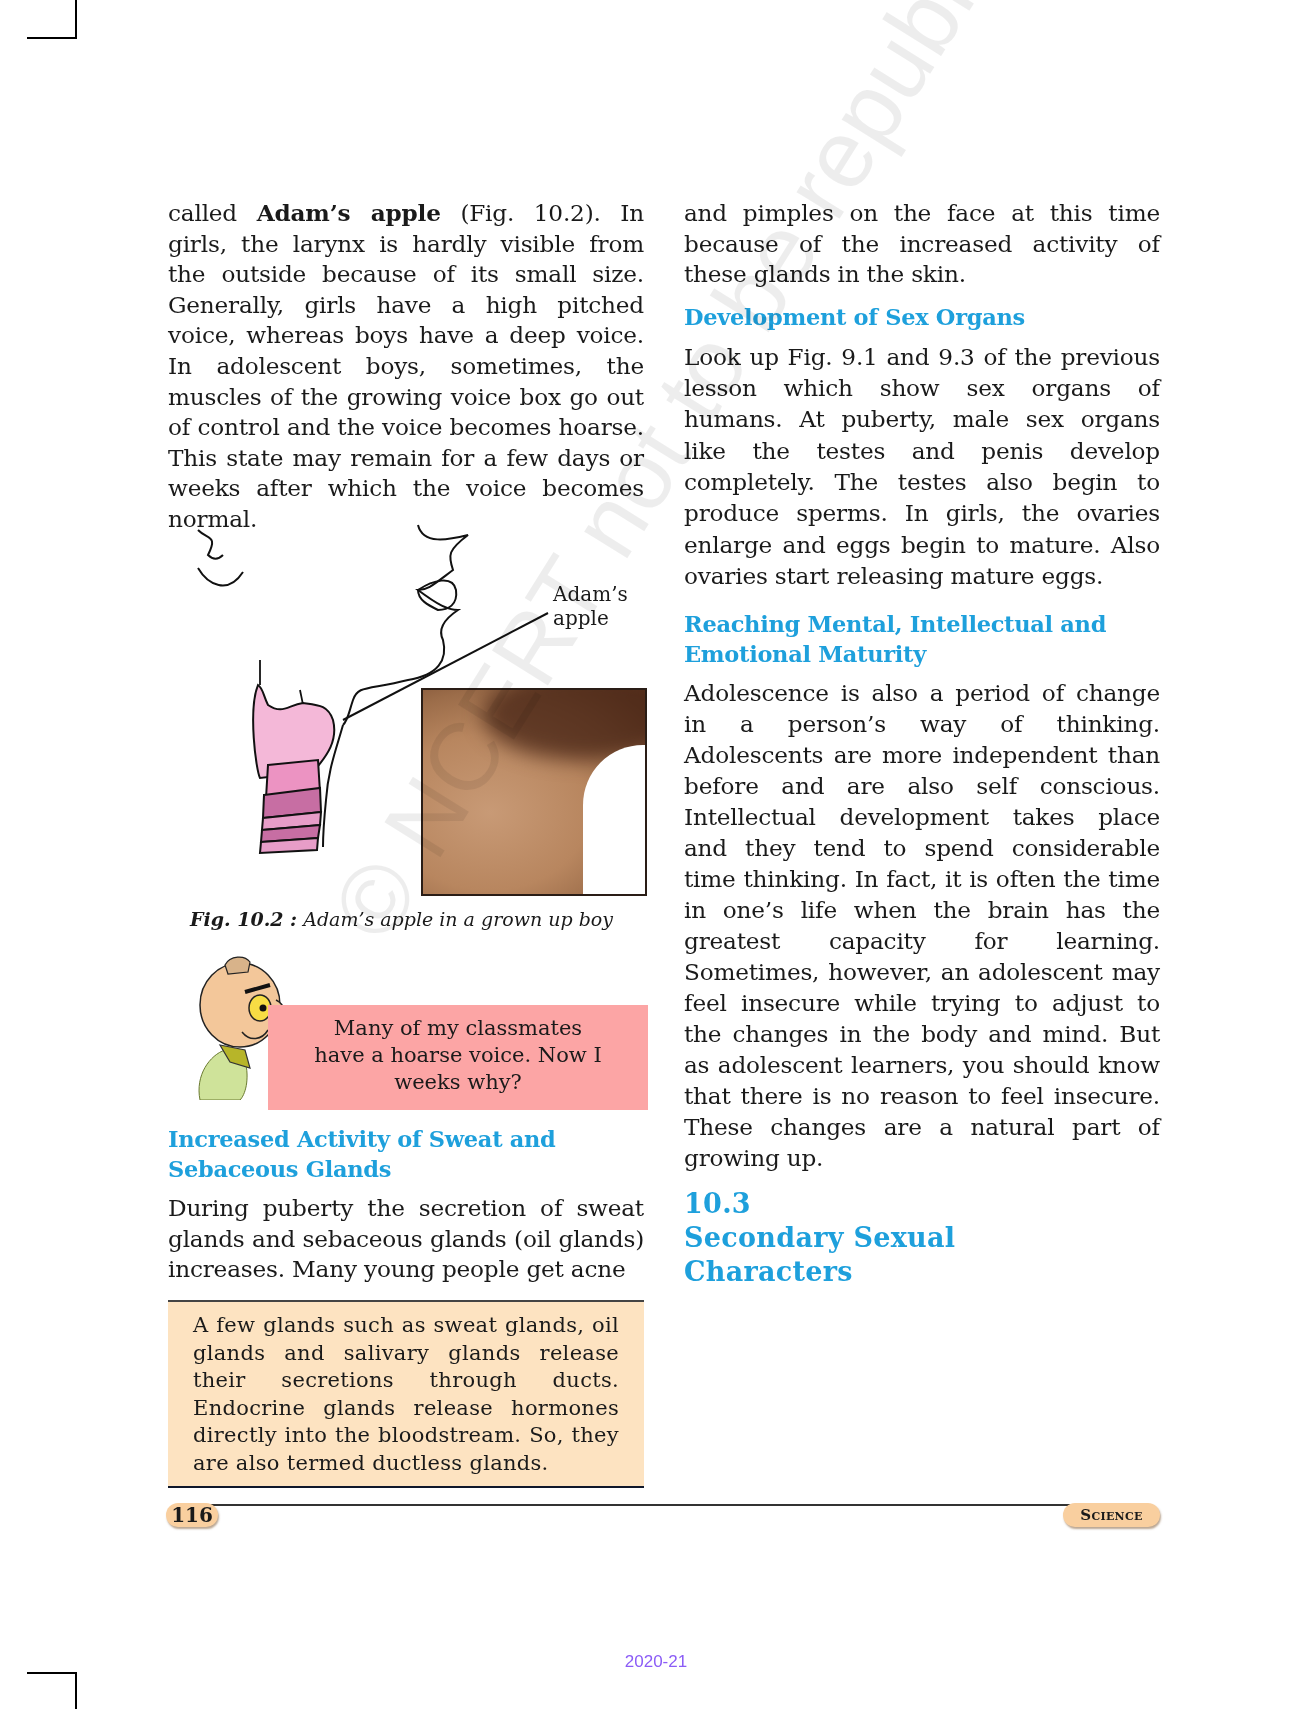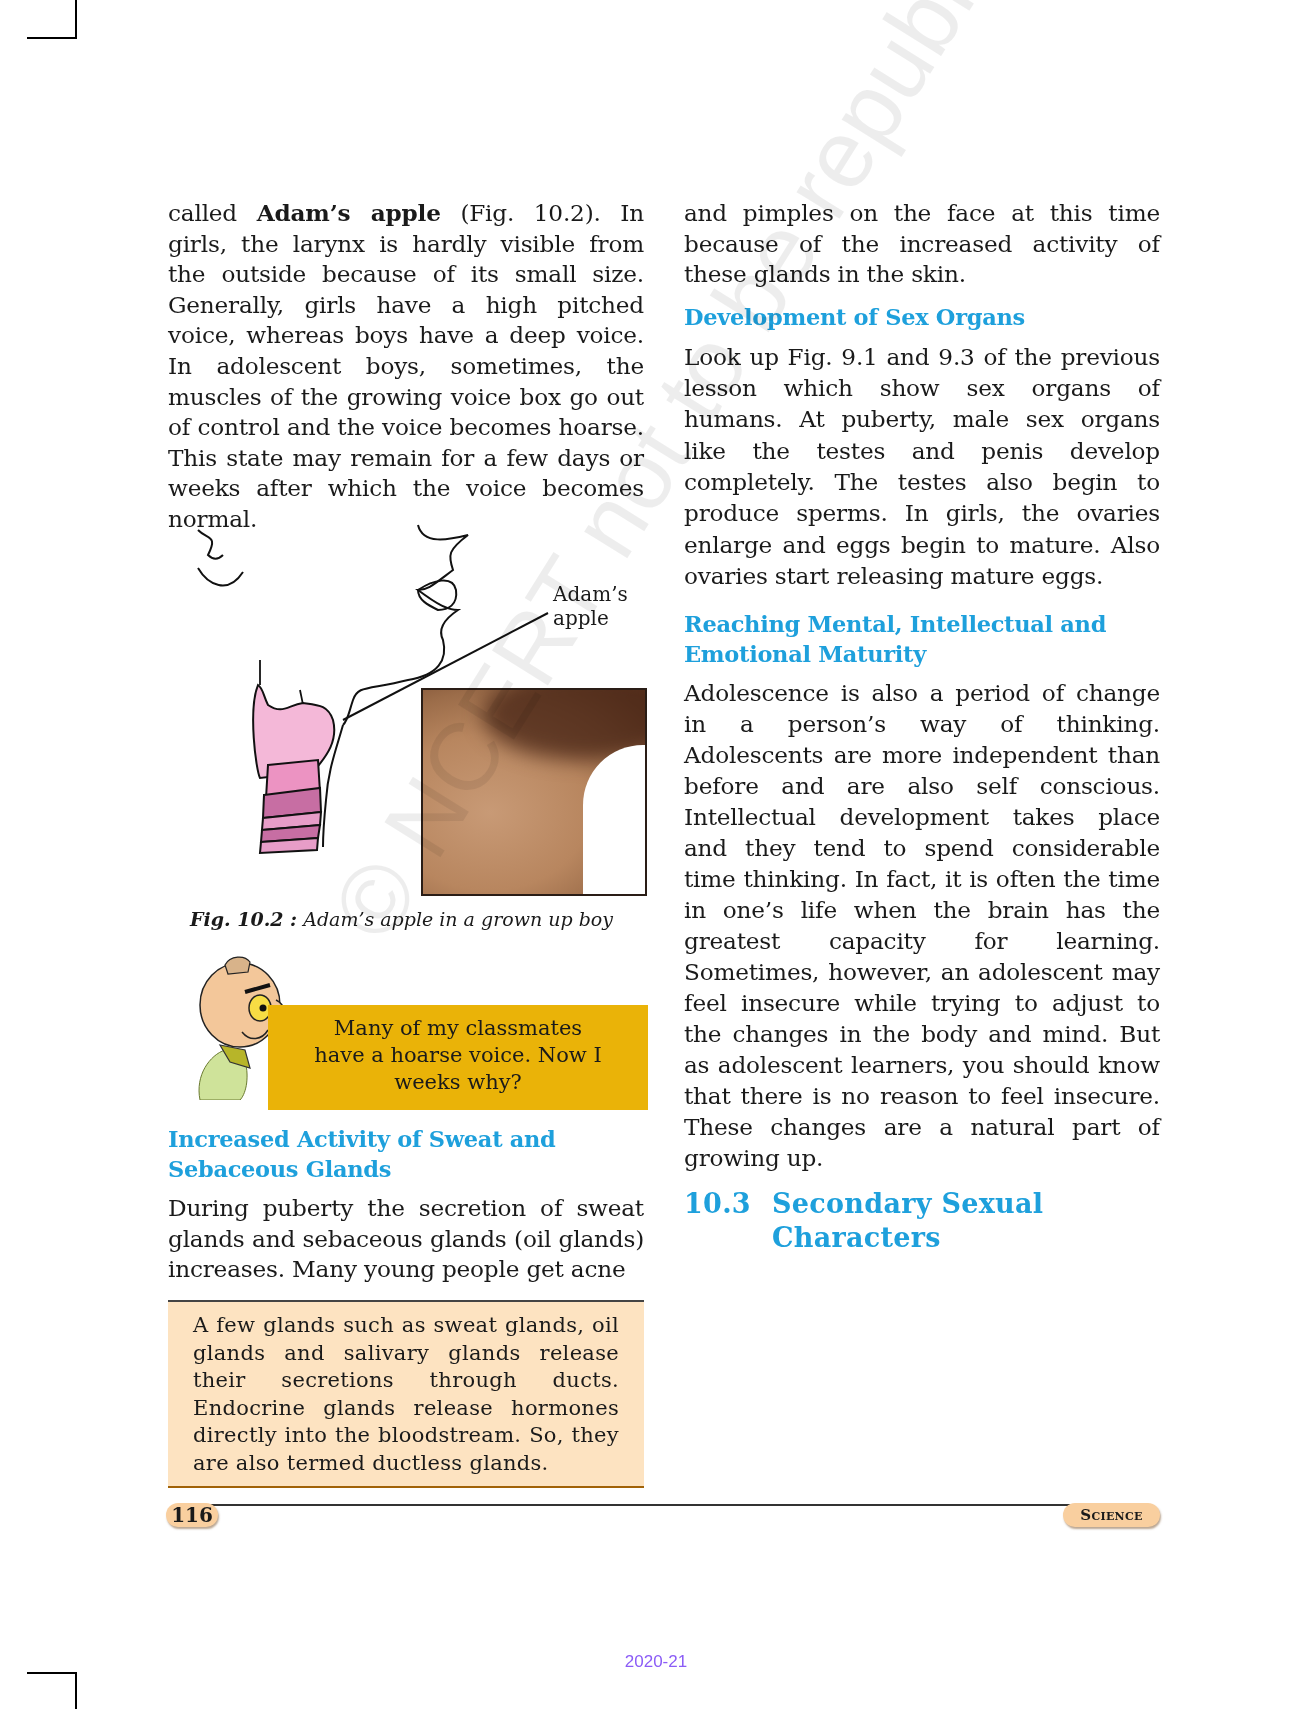--- a/index.html
+++ b/index.html
@@ -28,27 +28,27 @@
   .photo .shadow { position: absolute; left: 60px; top: -20px; width: 200px; height: 90px; border-radius: 50%;
                    background: rgba(70,35,20,0.75); filter: blur(10px); }
   .photo .cutout { position: absolute; left: 160px; top: 55px; width: 140px; height: 180px; background: #fff;
                    border-radius: 60px 0 0 30px; }
   .fig-label { position: absolute; left: 385px; top: 72px; width: 80px; text-align: left; font-size: 20px; line-height: 24px; }
   .fig-caption { position: absolute; left: 190px; top: 908px; width: 460px; font-size: 19px; font-style: italic; }
   .fig-caption b { font-weight: bold; }
 
   
   .cartoon { position: absolute; left: 190px; top: 950px; width: 100px; height: 150px; }
-  .speech { position: absolute; left: 268px; top: 1005px; width: 380px; height: 105px; background: #eab308;
+  .speech { position: absolute; left: 268px; top: 1005px; width: 380px; height: 105px; background: #fca5a5;
             font-size: 21px; line-height: 27px; text-align: center; padding-top: 10px; box-sizing: border-box; }
   .speech span { display: block; }
 
   
   .info-box { position: absolute; left: 168px; top: 1300px; width: 476px; background: #fde3c1;
-              border-top: 2px solid #444; border-bottom: 2px solid #a16207; padding: 10px 25px 8px 25px;
+              border-top: 2px solid #444; border-bottom: 2px solid #0f172a; padding: 10px 25px 8px 25px;
               box-sizing: border-box; }
   .info-box p { margin: 0; font-size: 21px; line-height: 27.6px; text-align: justify; letter-spacing: 0.3px; }
 
   
   .footer-line { position: absolute; left: 205px; top: 1504px; width: 930px; height: 2px; background: #333; }
   .page-tab { position: absolute; top: 1505px; height: 24px; background: #f9cf9f; border-radius: 0 0 14px 14px;
               box-shadow: 1px 2px 2px rgba(120,80,40,0.5); font-family: "DejaVu Serif", serif; font-weight: bold;
               color: #1a1a1a; text-align: center; line-height: 25px; }
   .page-num { left: 166px; width: 52px; font-size: 20px; border-radius: 14px; top: 1503px; }
   .book-name { left: 1063px; width: 97px; font-size: 15px; font-variant: small-caps; border-radius: 14px; top: 1503px; letter-spacing: 0.3px; text-align: center; }
@@ -131,21 +131,21 @@
 <div class="info-box">
   <p>A few glands such as sweat glands, oil glands and salivary glands release their secretions through ducts. Endocrine glands release hormones directly into the bloodstream. So, they are also termed ductless glands.</p>
 </div>
 
 <div class="col col-right">
   <p class="body-text">and pimples on the face at this time because of the increased activity of these glands in the skin.</p>
   <h3 class="heading" style="margin-top:12px;">Development of Sex Organs</h3>
   <p class="body-text" style="margin-top:9px; line-height:31.3px;">Look up Fig. 9.1 and 9.3 of the previous lesson which show sex organs of humans. At puberty, male sex organs like the testes and penis develop completely. The testes also begin to produce sperms. In girls, the ovaries enlarge and eggs begin to mature. Also ovaries start releasing mature eggs.</p>
   <h3 class="heading" style="margin-top:18px; width:430px;">Reaching Mental, Intellectual and Emotional Maturity</h3>
   <p class="body-text" style="margin-top:8px; line-height:31px;">Adolescence is also a period of change in a person’s way of thinking. Adolescents are more independent than before and are also self conscious. Intellectual development takes place and they tend to spend considerable time thinking. In fact, it is often the time in one’s life when the brain has the greatest capacity for learning. Sometimes, however, an adolescent may feel insecure while trying to adjust to the changes in the body and mind. But as adolescent learners, you should know that there is no reason to feel insecure. These changes are a natural part of growing up.</p>
-  <div class="section-heading" style="margin-top:14px;">
+  <div class="section-heading" style="margin-top:14px;flex-direction:column;">
     <span class="num">10.3</span>
     <span>
       <span style="display:block;">Secondary Sexual</span>
       <span style="display:block;">Characters</span>
     </span>
   </div>
 </div>
 
 <div class="footer-line"></div>
 <div class="page-tab page-num">116</div>

